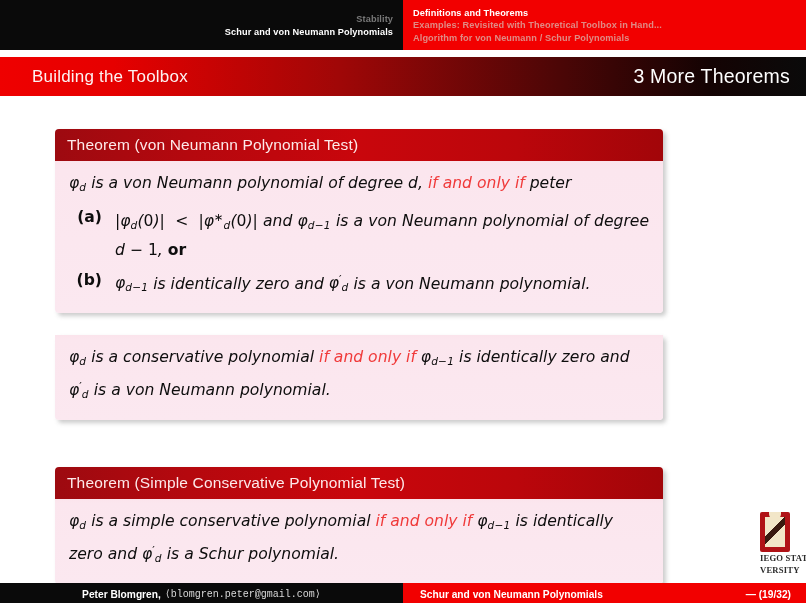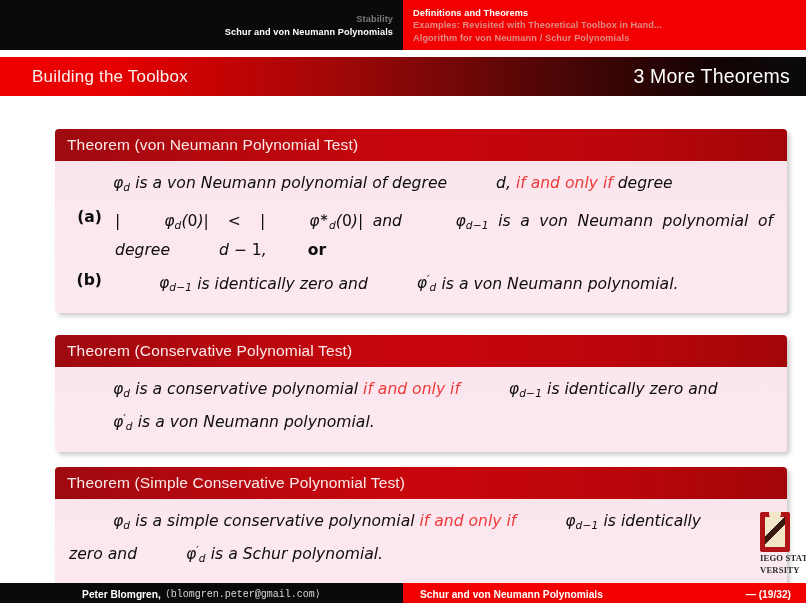--- a/index.html
+++ b/index.html
@@ -88,21 +88,21 @@
   .body-area {
     position: absolute;
     top: 96px; left: 0;
     width: 806px;
     height: 482px;
   }
 
   .thm-block {
     position: absolute;
     left: 55px;
-    width: 732px;
+    width: 608px;
     border-radius: 4px;
     box-shadow: 3px 3px 4px rgba(120,120,120,0.38);
   }
   .thm-head {
     height: 32px;
     border-radius: 4px 4px 0 0;
     background: linear-gradient(to right, #9d0a10 0%, #b5080e 22%, #c9060c 50%, #bb060b 76%, #a20509 100%);
     display: flex;
     align-items: center;
     padding-left: 12px;
@@ -121,22 +121,22 @@
   }
 
   
   .mtxt {
     font-family: "DejaVu Sans", sans-serif;
     font-style: italic;
     font-size: 15.6px;
     line-height: 25px;
   }
   .hl { color: #f03a3a; font-style: italic; }
-  .bold-up { font-weight: bold; font-style: normal; margin-left: 36px; }
-  .var { font-style: italic; margin-left: 44px; }
+  .bold-up { font-weight: bold; font-style: normal; }
+  .var { font-style: italic; }
   .sub {
     font-size: 0.68em;
     vertical-align: -0.28em;
     font-style: italic;
     letter-spacing: 0.2px;
   }
   .sup {
     font-size: 0.72em;
     vertical-align: 0.42em;
     font-style: normal;
@@ -295,21 +295,21 @@
 
   <div class="body-area">
 
     <div class="thm-block" id="thm1">
       <div class="thm-head">
         <span class="thm-head-title">Theorem (von Neumann Polynomial Test)</span>
       </div>
       <div class="thm-body">
 
         <div class="mtxt">
-          <span class="var">φ<span class="sub">d</span></span><span> is a von Neumann polynomial of degree </span><span class="var">d</span><span>, </span><span class="hl">if and only if</span><span> degree</span>
+          <span class="var">φ<span class="sub">d</span></span><span> is a von Neumann polynomial of degree </span><span class="var">d</span><span>, </span><span class="hl">if and only if</span><span> peter</span>
         </div>
 
         <div class="enum-row">
           <div class="enum-label">(a)</div>
           <div class="enum-text mtxt">
             |<span class="var">φ<span class="sub">d</span></span>(<span class="upr">0</span>)|
             &nbsp;&lt;&nbsp;
             |<span class="var">φ<span class="sup">∗</span><span class="sub">d</span></span>(<span class="upr">0</span>)|
             and <span class="var">φ<span class="sub">d−1</span></span> is a von Neumann polynomial of
             degree <span class="var">d</span> − <span class="upr">1</span>,
@@ -323,23 +323,20 @@
             <span class="var">φ<span class="sub">d−1</span></span> is identically zero and
             <span class="var">φ<span class="sup">′</span><span class="sub">d</span></span>
             is a von Neumann polynomial.
           </div>
         </div>
 
       </div>
     </div>
 
     <div class="thm-block" id="thm2">
-      <div class="thm-head">
-        <span class="thm-head-title">Theorem (Conservative Polynomial Test)</span>
-      </div>
       <div class="thm-body">
         <div class="mtxt">
           <span class="var">φ<span class="sub">d</span></span> is a conservative polynomial
           <span class="hl">if and only if</span>
           <span class="var">φ<span class="sub">d−1</span></span> is identically zero and<br>
           <span class="var">φ<span class="sup">′</span><span class="sub">d</span></span>
           is a von Neumann polynomial.
         </div>
       </div>
     </div>

